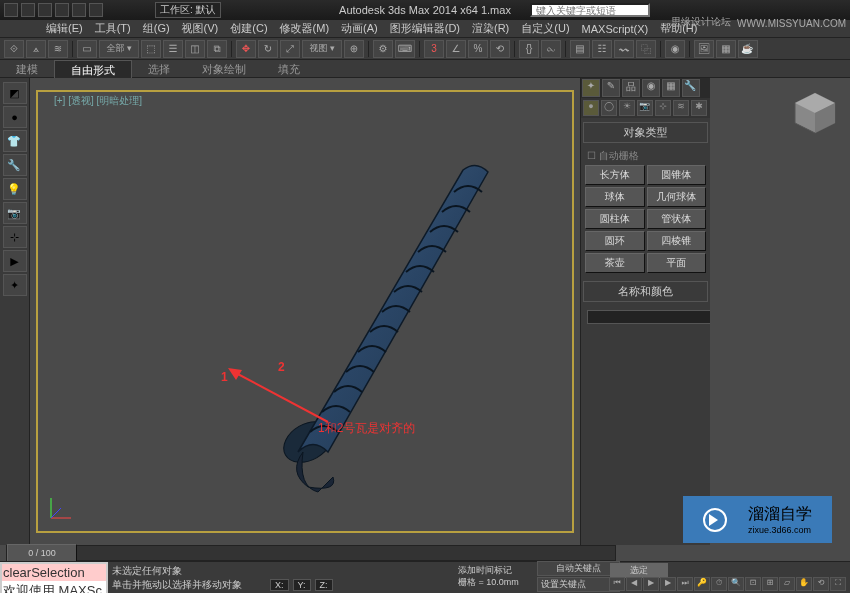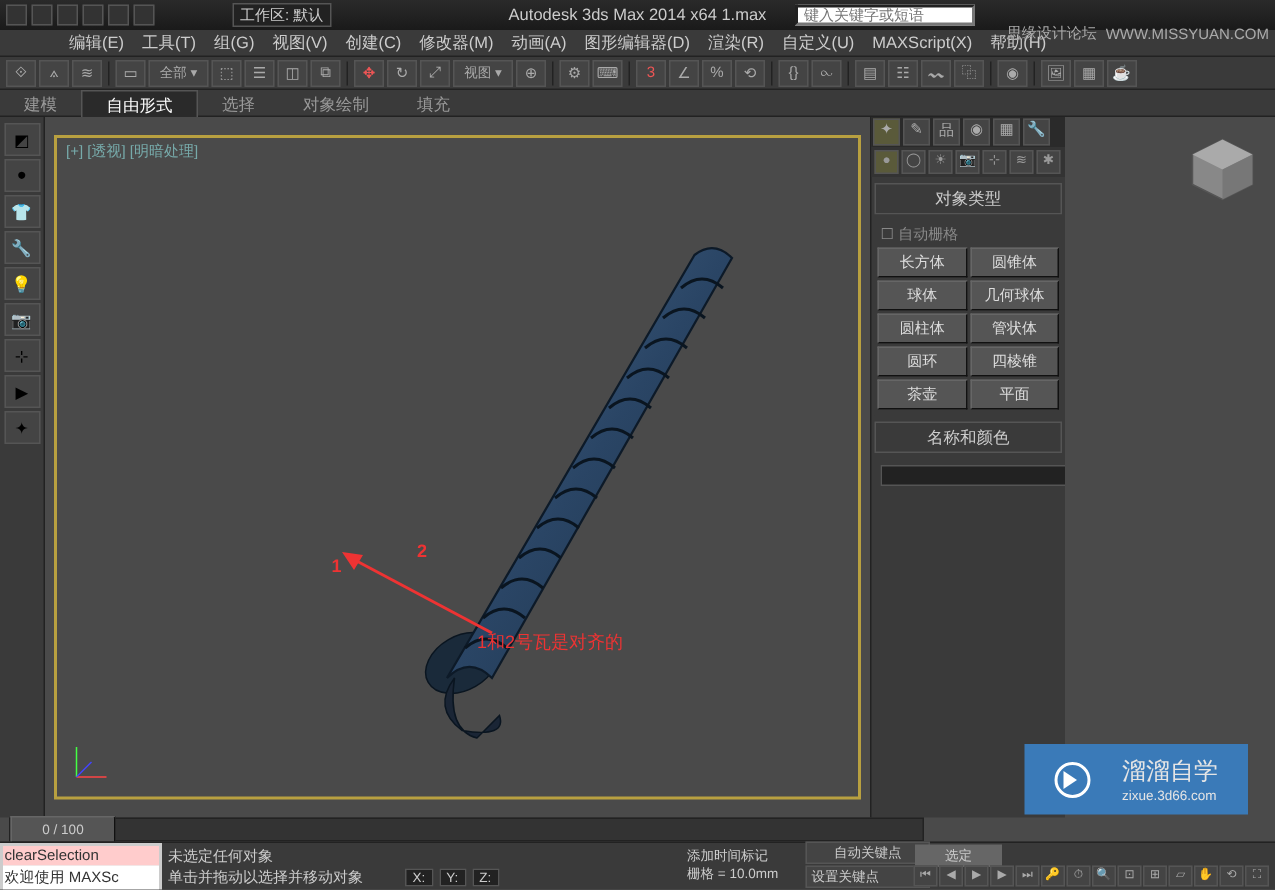--- a/index.html
+++ b/index.html
@@ -23,21 +23,21 @@
 .ribbon-tabs span { padding: 2px 16px; }
 .ribbon-tabs .active { background: #2a2a2a; color: #fff; border: 1px solid #555; border-bottom: none; }
 
 .main-area { position: absolute; top: 78px; left: 0; right: 0; bottom: 48px; display: flex; }
 
 .left-toolbar { width: 30px; background: #3a3a3a; border-right: 1px solid #222; display: flex; flex-direction: column; gap: 2px; padding-top: 4px; }
 .left-toolbar .ltbtn { width: 24px; height: 22px; margin: 0 auto; background: #444; border: 1px solid #555; display: flex; align-items: center; justify-content: center; font-size: 11px; }
 
 .viewport-container { flex: 1; position: relative; background: #4a4a4a; }
 .viewport { position: absolute; top: 12px; left: 6px; right: 6px; bottom: 12px; border: 2px solid #b8a040; background: #4a4a4a; }
-.vp-label { position: absolute; top: 2px; left: 6px; font-size: 10px; color: #7aa; }
+.vp-label { position: absolute; top: 2px; left: 16px; font-size: 10px; color: #7aa; }
 .vp-axis { position: absolute; bottom: 8px; left: 8px; width: 30px; height: 30px; }
 
 .viewport svg.model { position: absolute; top: 20px; left: 140px; width: 360px; height: 390px; }
 .annot { position: absolute; color: #e33; font-size: 12px; font-weight: bold; }
 
 .command-panel { width: 130px; background: #3a3a3a; border-left: 1px solid #222; }
 .cp-tabs { display: flex; height: 20px; background: #2a2a2a; }
 .cp-tabs span { width: 18px; height: 18px; border: 1px solid #555; background: #444; margin: 1px; font-size: 10px; text-align: center; color: #aaa; }
 .cp-tabs .active { background: #5a5a3a; }
 .cp-row2 { display: flex; height: 20px; background: #333; padding: 2px; gap: 2px; }
@@ -53,30 +53,30 @@
 .name-input .swatch { width: 14px; height: 14px; background: #a33; border: 1px solid #555; }
 
 .right-extra { width: 140px; background: #4a4a4a; position: relative; }
 .vp-cube { position: absolute; top: 10px; right: 10px; width: 50px; height: 50px; }
 
 .timeline { position: absolute; bottom: 32px; left: 6px; right: 234px; height: 16px; background: #333; border: 1px solid #222; }
 .timeline .slider { position: absolute; left: 0; top: -2px; width: 70px; height: 18px; background: #555; border: 1px outset #666; color: #ccc; font-size: 9px; text-align: center; line-height: 16px; }
 .timeline .ticks { position: absolute; bottom: -14px; left: 0; right: 0; display: flex; justify-content: space-between; font-size: 8px; color: #aaa; }
 
 .status-bar { position: absolute; bottom: 0; left: 0; right: 0; height: 32px; background: #3a3a3a; border-top: 1px solid #222; font-size: 10px; color: #ccc; }
-.status-bar .scripts { position: absolute; left: 0; top: 0; width: 108px; height: 32px; background: #ccc; color: #333; font-size: 10px; padding: 2px; }
+.status-bar .scripts { position: absolute; left: 0; top: 0; width: 108px; height: 32px; background: #ccc; color: #333; font-size: 13px; padding: 2px; }
 .status-bar .prompt { position: absolute; left: 112px; top: 2px; font-size: 10px; }
 .status-bar .coords { position: absolute; left: 270px; bottom: 2px; display: flex; gap: 4px; font-size: 9px; }
 .status-bar .coords span { background: #222; padding: 0 4px; border: 1px solid #555; }
 .status-bar .anim-controls { position: absolute; right: 4px; bottom: 2px; display: flex; gap: 1px; }
 .status-bar .anim-controls span { width: 16px; height: 14px; background: #444; border: 1px solid #555; text-align: center; font-size: 8px; color: #aaa; }
 .status-bar .grid-info { position: absolute; left: 458px; bottom: 4px; font-size: 9px; }
 .status-bar .autokey { position: absolute; right: 230px; bottom: 1px; font-size: 9px; }
 
-.watermark-1 { position: absolute; right: 18px; bottom: 50px; background: #3a7ab8; color: #e5e5e5; padding: 8px 20px; font-size: 16px; display: flex; align-items: center; gap: 21px; }
+.watermark-1 { position: absolute; right: 18px; bottom: 50px; background: #3a7ab8; color: #000000; padding: 8px 20px; font-size: 16px; display: flex; align-items: center; gap: 21px; }
 .watermark-1 .play { width: 24px; height: 24px; border: 2px solid #fff; border-radius: 50%; display: flex; align-items: center; justify-content: center; }
 .watermark-1 .play::after { content: ''; border: 6px solid transparent; border-left: 9px solid #fff; margin-left: 3px; }
 .watermark-1 .sub { font-size: 9px; display: block; }
 </style>
 </head>
 <body>
 
 <div class="title-bar">
   <div class="left-icons">
     <span></span>

